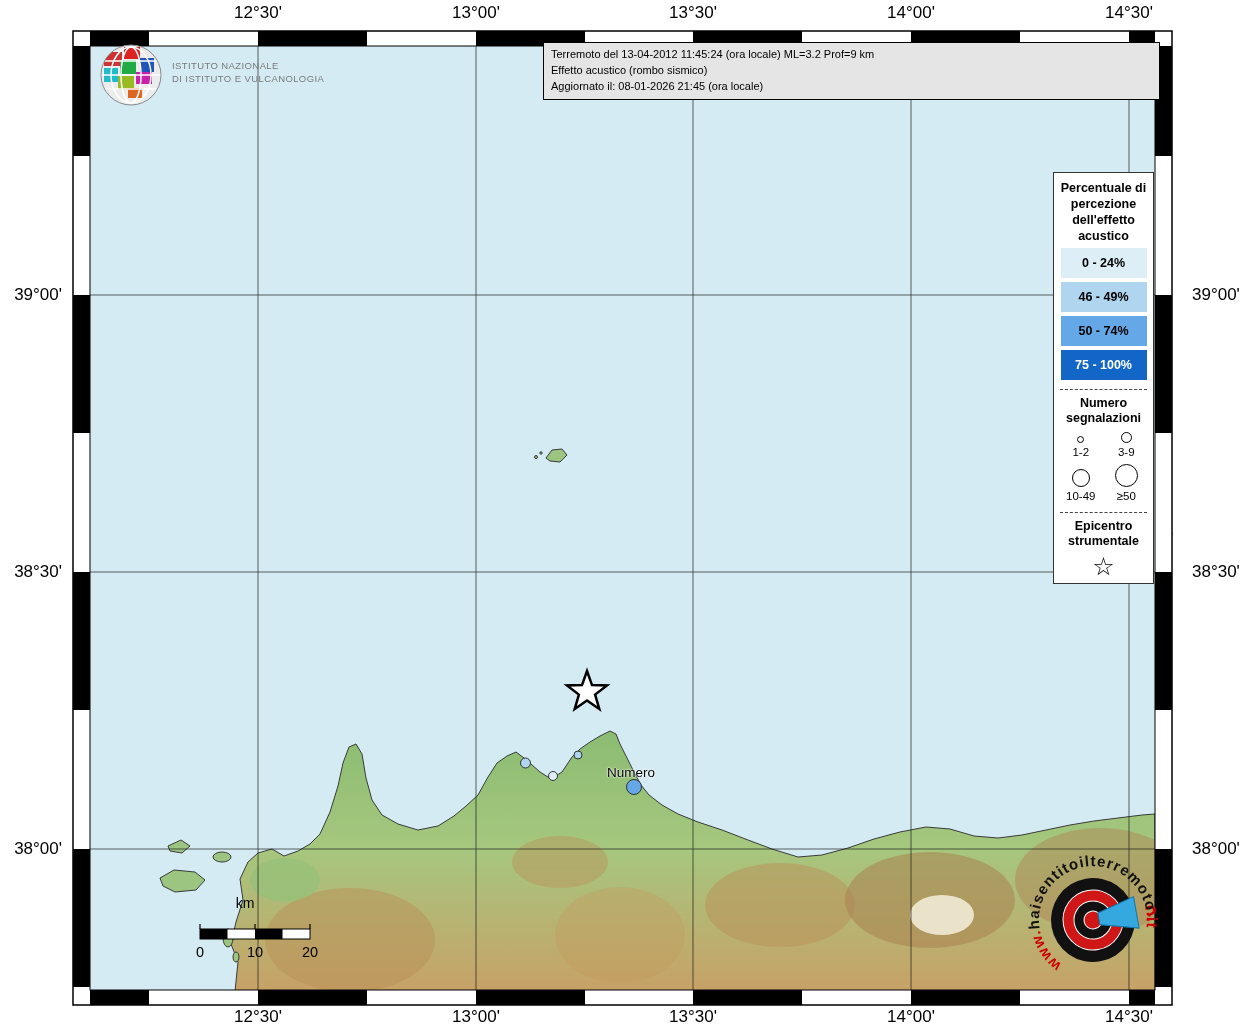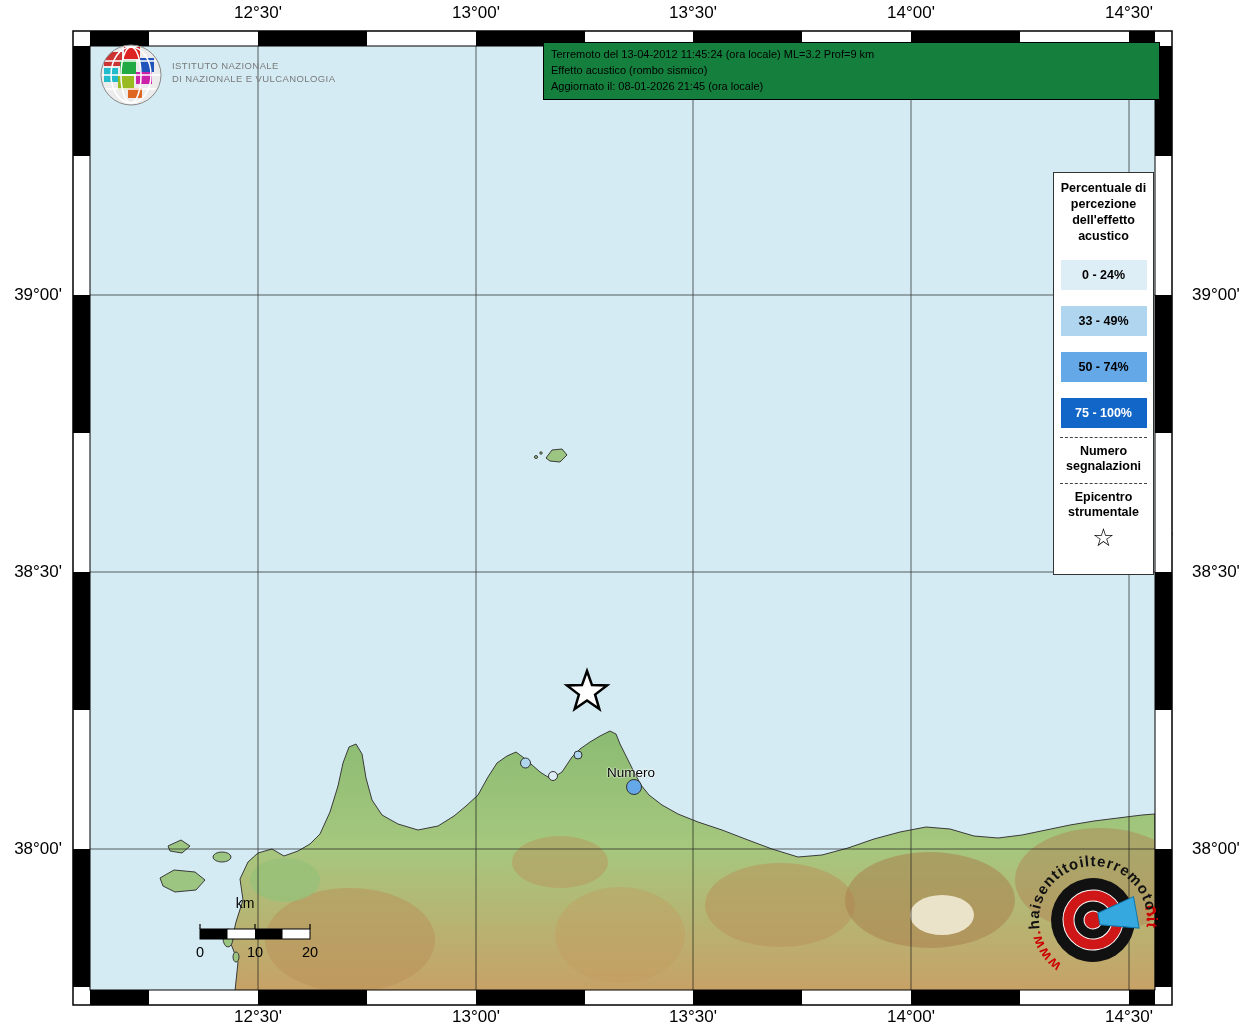--- a/index.html
+++ b/index.html
@@ -11,29 +11,29 @@
   
   .axis{position:absolute;font-size:17px;white-space:nowrap;z-index:3}
   .axis.lon{transform:translateX(-50%)}
   .axis.lat-left{left:0;width:62px;text-align:right}
   .axis.lat-right{left:1192px;text-align:left}
 
   
   .ingv-text{position:absolute;font-size:9.5px;color:#7a7a7a;letter-spacing:.4px;z-index:4;white-space:nowrap}
 
   
-  .info-box{position:absolute;left:543px;top:42px;width:617px;background:#15803d;border:1px solid #000;
+  .info-box{position:absolute;left:543px;top:42px;width:617px;background:#e5e5e5;border:1px solid #000;
             padding:3px 7px 4px;z-index:6;font-size:11px;line-height:16.2px}
   .info-box div{white-space:nowrap}
 
   
   .legend{position:absolute;left:1053px;top:172px;width:101px;background:#fff;border:1px solid #333;
-          z-index:6;text-align:center;padding:7px 4px 24px;font-size:12px}
+          z-index:6;text-align:center;padding:7px 4px 4px;font-size:12px}
   .legend-title{font-weight:bold;font-size:12.5px;line-height:16px}
-  .swatch{width:86px;height:30px;margin:16px auto 0;display:flex;align-items:center;justify-content:center;
+  .swatch{width:86px;height:30px;margin:4px auto 0;display:flex;align-items:center;justify-content:center;
           font-weight:bold;font-size:12.5px}
   .sep{border-top:1px dashed #444;margin:9px 2px 6px}
   .sub-title{font-weight:bold;font-size:12.5px;line-height:15px}
   .circle-grid{display:grid;grid-template-columns:1fr 1fr;row-gap:5px;margin-top:6px}
   .report-class{display:flex;flex-direction:column;align-items:center;justify-content:flex-end;font-size:11.5px;line-height:14px}
   .dot{border-radius:50%;border:1.5px solid #000;background:#fff;margin-bottom:2px}
   .dot.s1{width:7px;height:7px}
   .dot.s2{width:11px;height:11px}
   .dot.s3{width:18px;height:18px}
   .dot.s4{width:23px;height:23px}
@@ -206,39 +206,57 @@
 
   <div class="axis lat-left" style="top:285px">39°00'</div>
   <div class="axis lat-left" style="top:562px">38°30'</div>
   <div class="axis lat-left" style="top:839px">38°00'</div>
 
   <div class="axis lat-right" style="top:285px">39°00'</div>
   <div class="axis lat-right" style="top:562px">38°30'</div>
   <div class="axis lat-right" style="top:839px">38°00'</div>
 
   <div class="ingv-text" style="left:172px;top:60px">ISTITUTO NAZIONALE</div>
-  <div class="ingv-text" style="left:172px;top:73px">DI NAZIONALE E VULCANOLOGIA</div>
+  <div class="ingv-text" style="left:172px;top:73px">DI ISTITUTO E VULCANOLOGIA</div>
 
   <div class="info-box">
     <div>Terremoto del 13-04-2012 11:45:24 (ora locale) ML=3.2 Prof=9 km</div>
     <div>Effetto acustico (rombo sismico)</div>
     <div>Aggiornato il: 08-01-2026 21:45 (ora locale)</div>
   </div>
 
   <div class="legend">
     <div class="legend-title">Percentuale di percezione dell'effetto acustico</div>
 
     <div class="swatch" style="background-color: rgb(221, 238, 246); color: rgb(0, 0, 0);">0 - 24%</div>
-    <div class="swatch" style="background-color: rgb(176, 213, 238); color: rgb(0, 0, 0);">33 - 49%</div>
+    <div class="swatch" style="background-color: rgb(176, 213, 238); color: rgb(0, 0, 0);">46 - 49%</div>
     <div class="swatch" style="background-color: rgb(100, 168, 232); color: rgb(0, 0, 0);">50 - 74%</div>
     <div class="swatch" style="background-color: rgb(18, 102, 200); color: rgb(255, 255, 255);">75 - 100%</div>
 
     <div class="sep"></div>
 
     <div class="sub-title">Numero segnalazioni</div>
+    <div class="circle-grid">
+      <div class="report-class">
+        <span class="dot s1"></span>
+        <span>1-2</span>
+      </div>
+      <div class="report-class">
+        <span class="dot s2"></span>
+        <span>3-9</span>
+      </div>
+      <div class="report-class">
+        <span class="dot s3"></span>
+        <span>10-49</span>
+      </div>
+      <div class="report-class">
+        <span class="dot s4"></span>
+        <span>≥50</span>
+      </div>
+    </div>
 
     <div class="sep"></div>
 
     <div class="sub-title">Epicentro strumentale</div>
     <div class="legend-star">☆</div>
   </div>
 
   <div class="city-label" style="left:631px;top:765px">Numero</div>
 
   <div class="scale-km" style="left:245px;top:895px">km</div>

